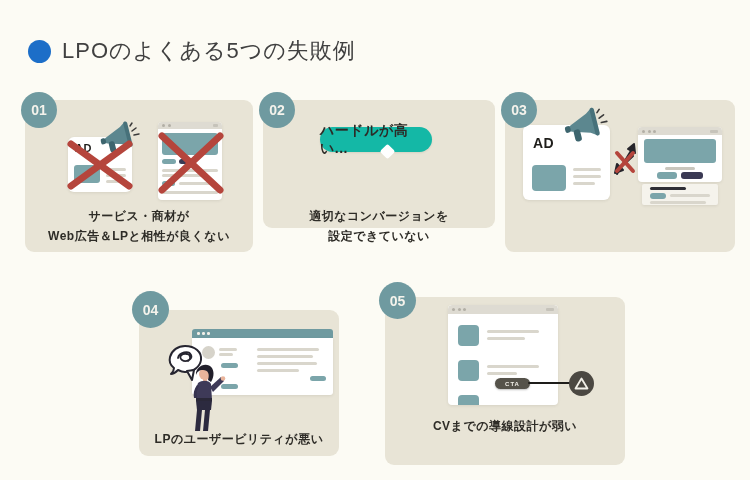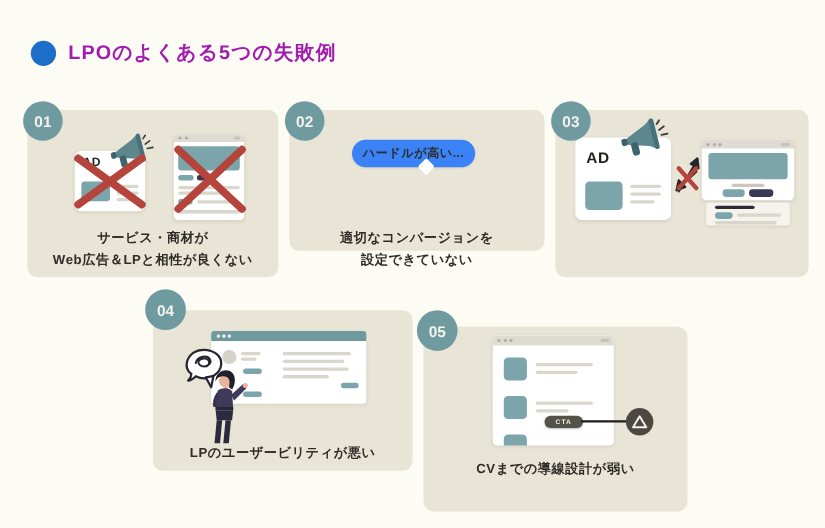--- a/index.html
+++ b/index.html
@@ -8,21 +8,21 @@
     --line:#d9d6cc; --bar:#dedbd2; --dot:#b2afa6;
   }
   *{box-sizing:border-box; margin:0; padding:0;}
   html,body{background:#fff;}
   body{font-family:"Liberation Sans","DejaVu Sans",sans-serif;}
   .canvas{position:relative; width:750px; height:480px; background:var(--page-bg); overflow:hidden;}
 
   
   .title-row{position:absolute; left:28px; top:36px; display:flex; align-items:center; gap:11px;}
   .bullet{width:23px; height:23px; border-radius:50%; background:#1c6ec8;}
-  .page-title{font-size:18px; font-weight:bold; color:#a21caf; letter-spacing:1px;}
+  .page-title{font-size:22px; font-weight:normal; color:#404040; letter-spacing:1px;}
 
   
   .card{position:absolute; background:var(--card); border-radius:9px;}
   .badge{position:absolute; width:36px; height:36px; border-radius:50%; background:var(--teal);
          color:#f5f3ec; font-size:14px; font-weight:bold; display:flex; align-items:center; justify-content:center; z-index:5;}
   .caption{position:absolute; left:0; right:0; text-align:center; font-weight:bold; color:var(--ink);
            font-size:12px; line-height:20px; letter-spacing:0.5px;}
 
   
   .abs{position:absolute;}
@@ -31,22 +31,22 @@
   .trect{position:absolute; background:var(--mock-teal); border-radius:3px;}
   .nrect{position:absolute; background:var(--navy); border-radius:3px;}
   .grect{position:absolute; background:#c9c6bd; border-radius:2px;}
   .topbar{position:absolute; left:0; top:0; right:0; background:var(--bar); border-radius:4px 4px 0 0; display:flex; align-items:center; padding:0 4px; gap:2.5px;}
   .dot{width:3px; height:3px; border-radius:50%; background:var(--dot);}
   .topbar .spacer{flex:1;}
   .winrect{width:8px; height:3px; background:#c6c3ba; border-radius:1px;}
   .avatar{position:absolute; border-radius:50%; background:#d6d3ca;}
 
   
-  .bubble{position:absolute; background:#3b82f6; border-radius:13px; display:flex; align-items:center; justify-content:center;
-          font-size:11px; font-weight:bold; color:#2c2b27; box-shadow:0 1px 2px rgba(60,55,40,.10); letter-spacing:0.5px;}
+  .bubble{position:absolute; background:#14b8a6; border-radius:13px; display:flex; align-items:center; justify-content:center;
+          font-size:14px; font-weight:bold; color:#2c2b27; box-shadow:0 1px 2px rgba(60,55,40,.10); letter-spacing:0.5px;}
   .bubble::after{content:""; position:absolute; bottom:-5px; left:55%; width:11px; height:11px; background:#fff; transform:rotate(45deg); border-radius:2px;}
   .buy-btn{position:absolute; background:var(--teal); border-radius:21px; box-shadow:0 4px 0 var(--teal-dark);
            display:flex; align-items:center; justify-content:center; color:#fbfaf3; font-size:19px; font-weight:bold; letter-spacing:4px;}
 
   
   .cta-pill{position:absolute; background:#55524a; border-radius:6px; display:flex; align-items:center; justify-content:center;
             color:#f2f0e9; font-size:6px; font-weight:bold; letter-spacing:1px; box-shadow:0 1px 2px rgba(0,0,0,.25);}
   .connector{position:absolute; height:2px; background:#1e1d1a; border-radius:1px;}
   .warn-circle{position:absolute; width:25px; height:25px; border-radius:50%; background:#4b4842; display:flex; align-items:center; justify-content:center;}
 
@@ -182,21 +182,21 @@
 
     <div class="white-box" style="left:137px; top:84px; width:76px; height:21px; border-radius:2px; background:#f5f3ec;">
       <div class="abs" style="left:8px; top:3px; width:36px; height:3px; background:#2e2d35; border-radius:1.5px;"></div>
       <div class="trect" style="left:8px; top:9px; width:16px; height:6px;"></div>
       <div class="mline" style="left:28px; top:10px; width:40px;"></div>
       <div class="mline" style="left:8px; top:17px; width:56px;"></div>
     </div>
 
   </section>
 
-  <section class="card" style="left:139px; top:282px; width:236px; height:146px;">
+  <section class="card" style="left:139px; top:310px; width:200px; height:146px;">
     <div class="badge" style="left:-7px; top:-19px; width:37px; height:37px;">04</div>
 
     <div class="abs" style="left:53px; top:19px; width:141px; height:9px; background:var(--teal); border-radius:3px 3px 0 0; display:flex; align-items:center; gap:2.5px; padding:0 5px;">
       <span class="dot" style="background:#f2f0e9; width:2.5px; height:2.5px;"></span>
       <span class="dot" style="background:#f2f0e9; width:2.5px; height:2.5px;"></span>
       <span class="dot" style="background:#f2f0e9; width:2.5px; height:2.5px;"></span>
     </div>
     <div class="white-box" style="left:53px; top:28px; width:141px; height:57px; border-radius:0 0 3px 3px;">
       <div class="avatar" style="left:10px; top:8px; width:13px; height:13px;"></div>
       <div class="mline" style="left:27px; top:10px; width:18px;"></div>

